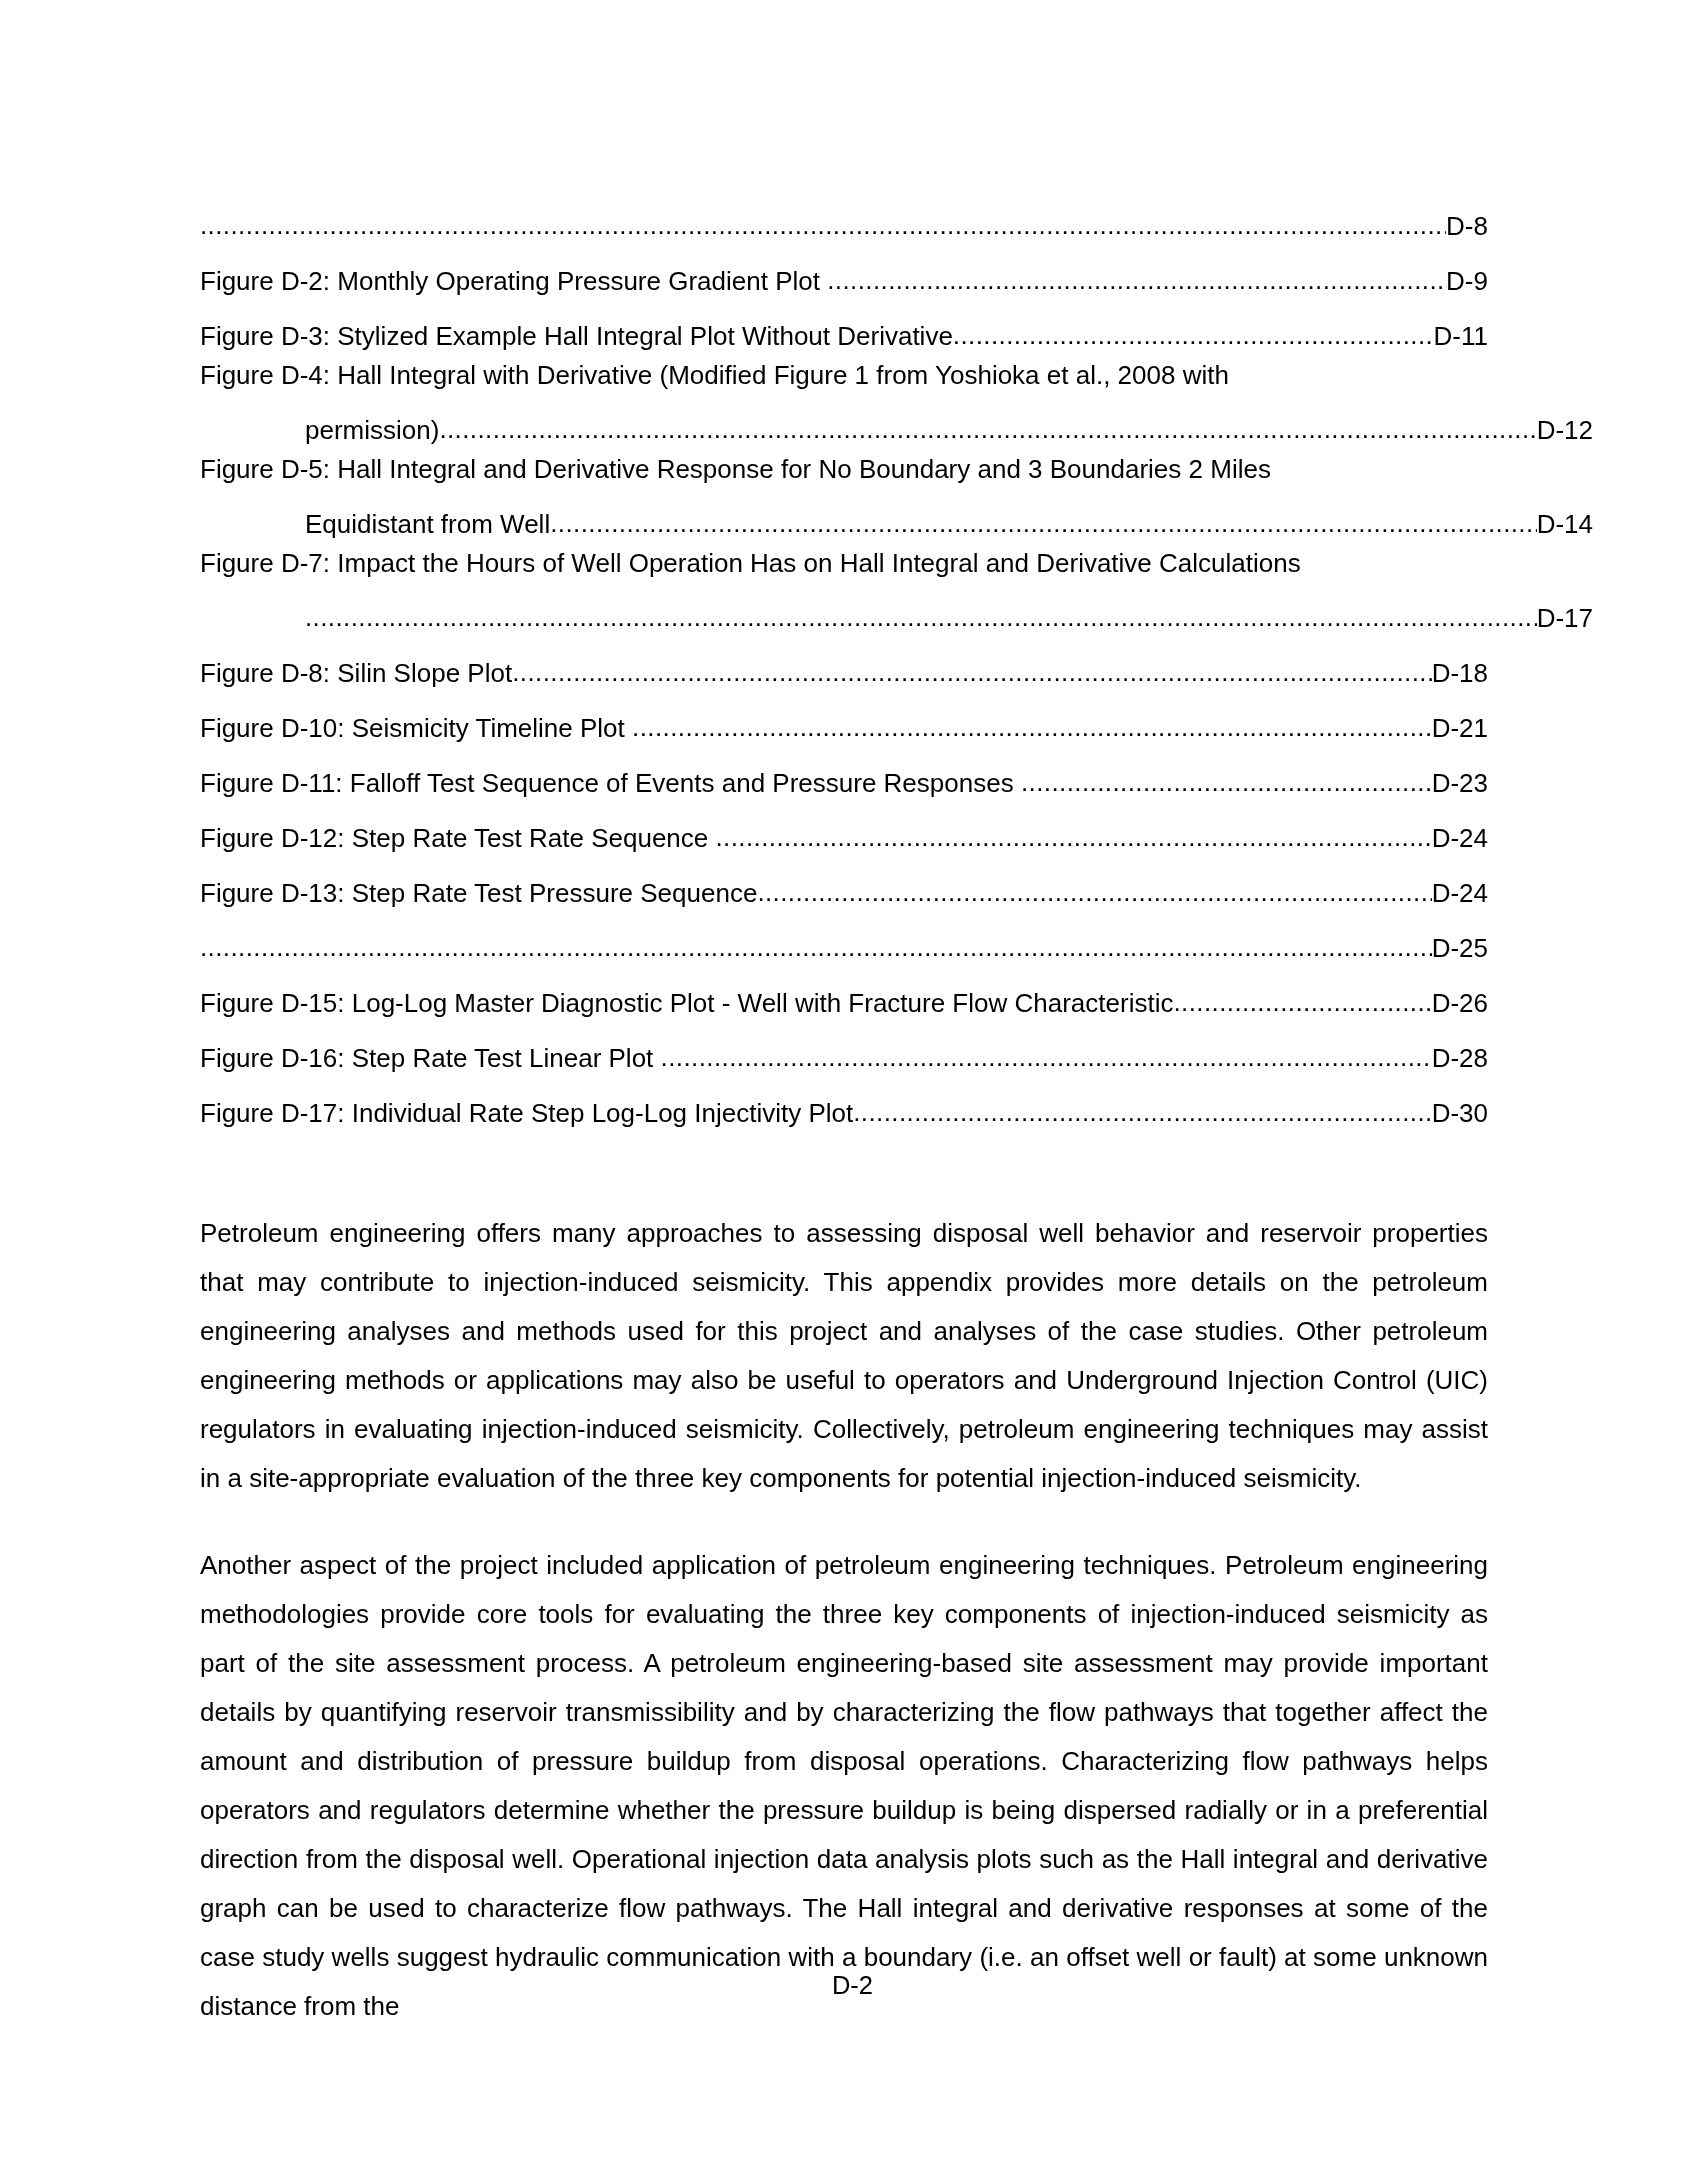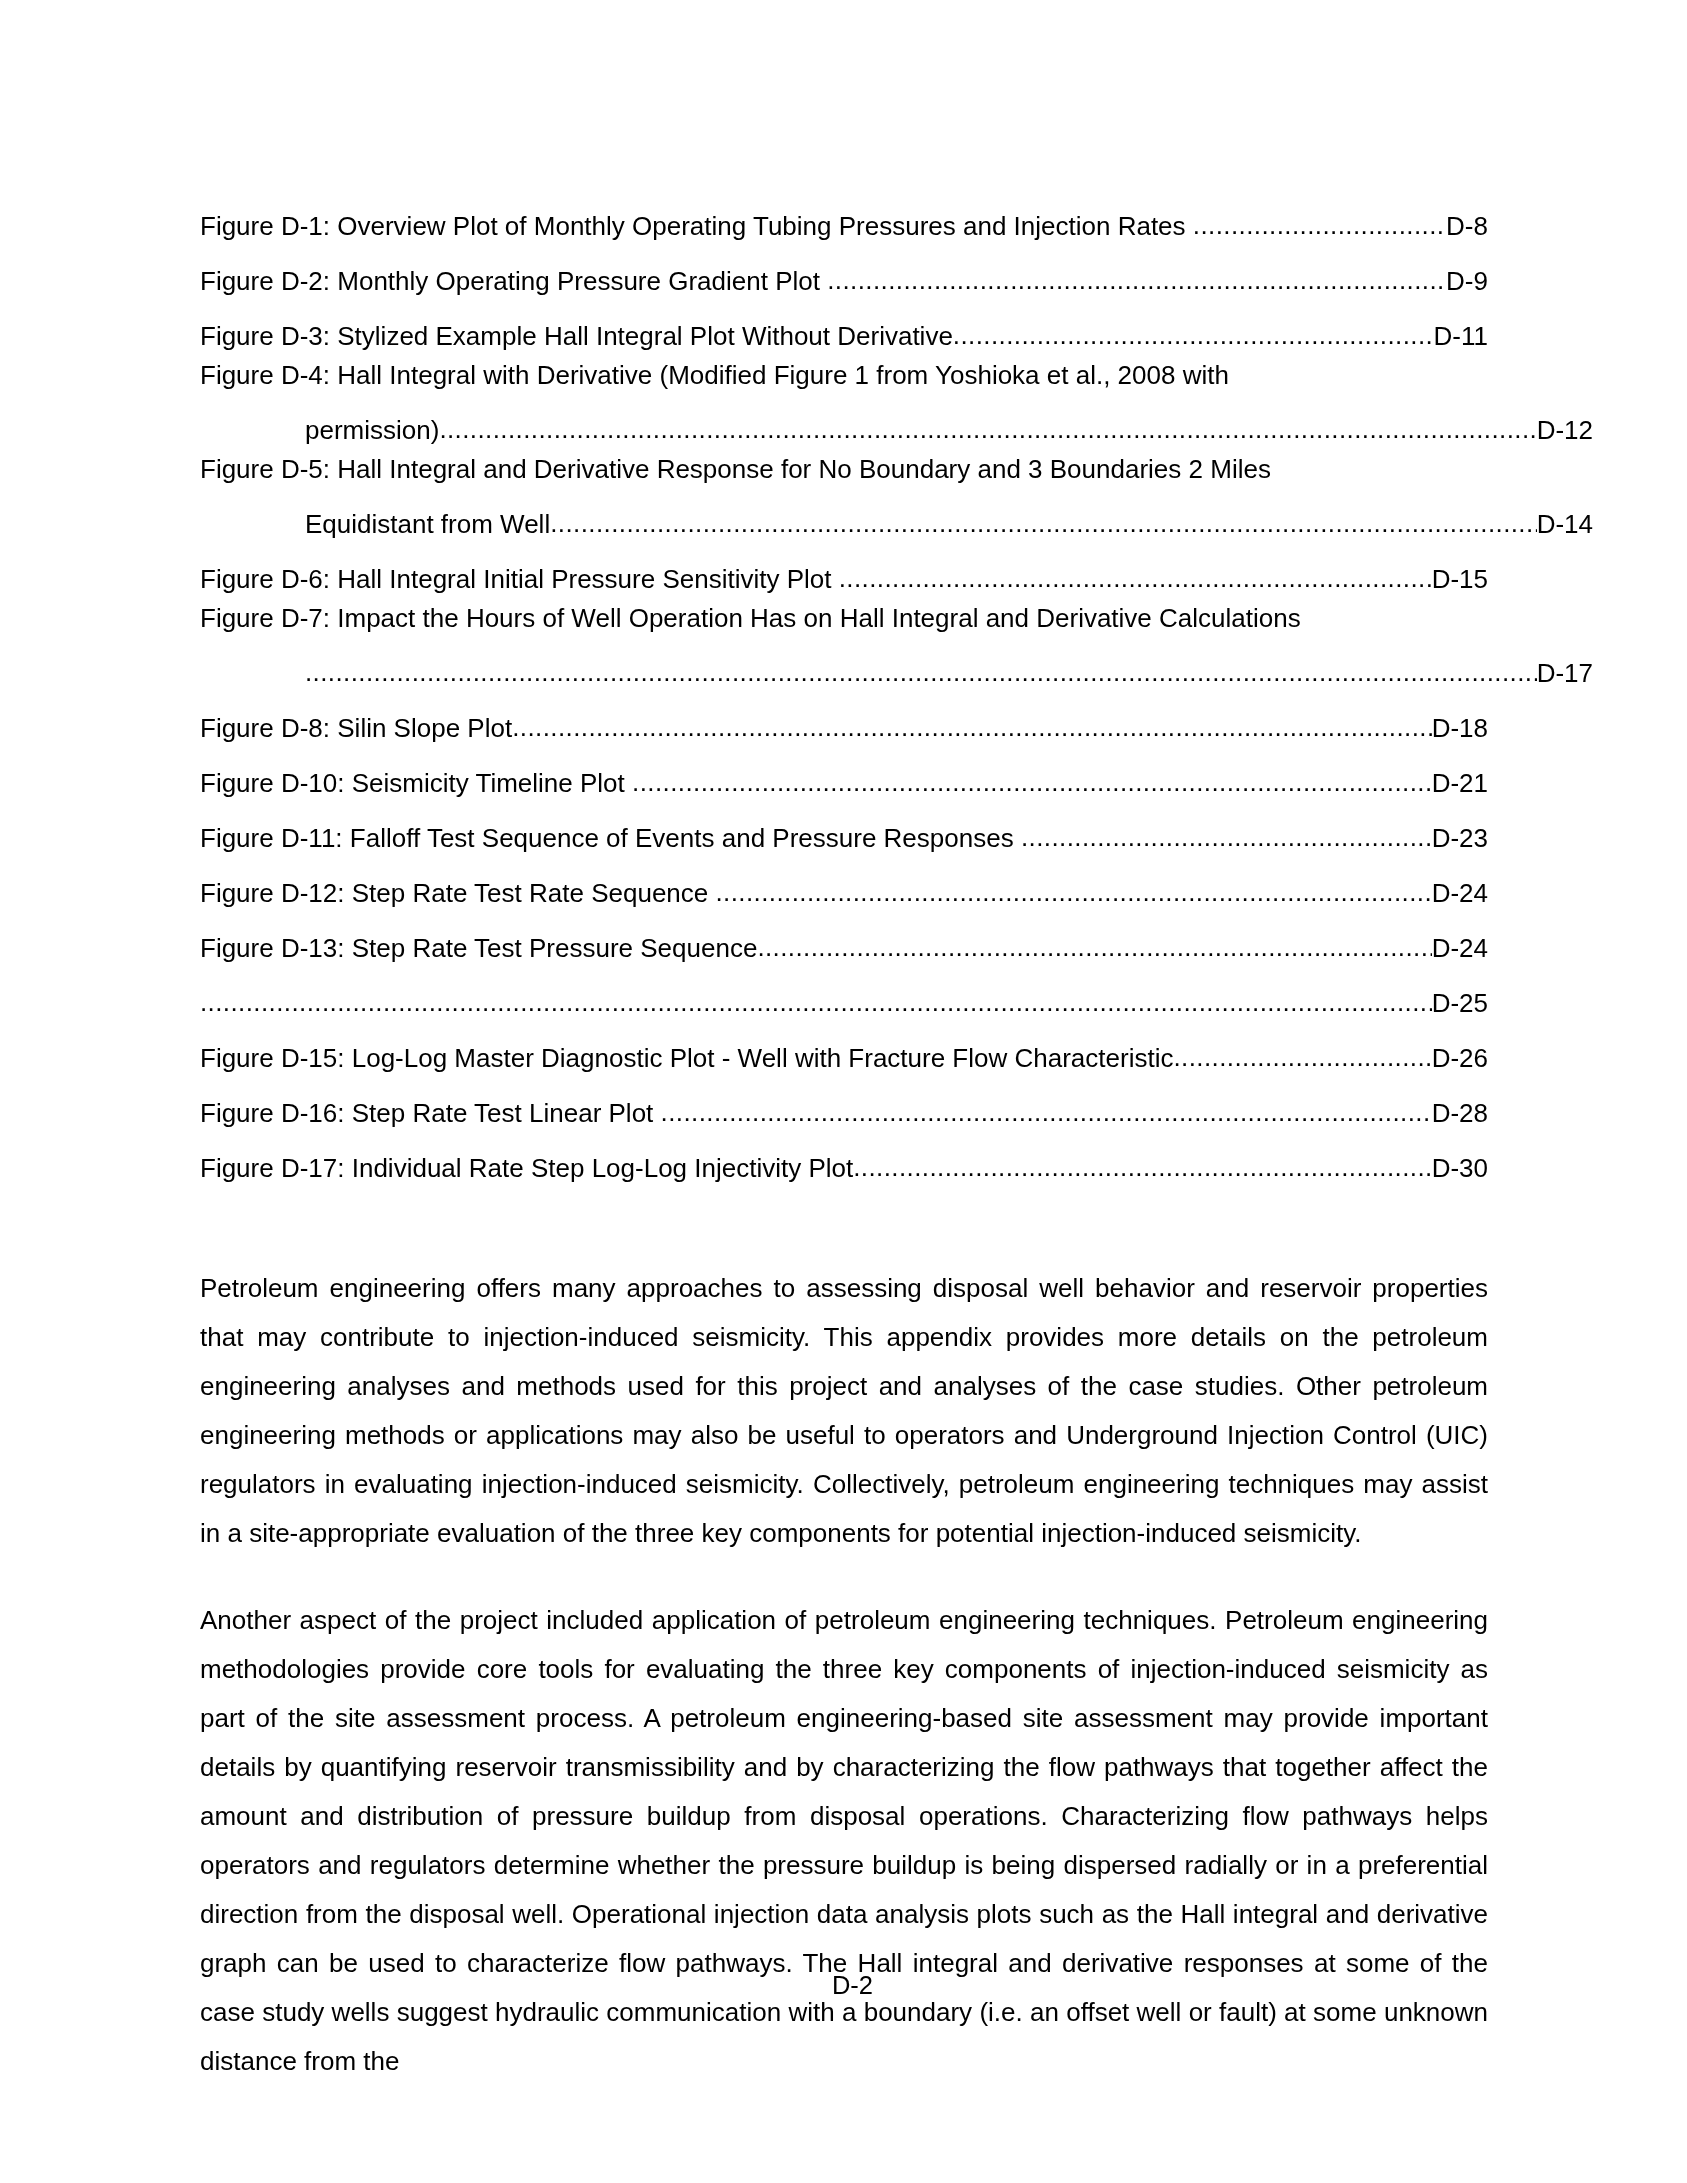--- a/index.html
+++ b/index.html
@@ -107,21 +107,20 @@
 </head>
 <body>
 
 <div class="page">
 
   <div class="content">
 
     <div class="toc" id="toc-root">
         <div class="toc-entry">
           <div class="toc-line">
-            <span class="toc-label">Figure D-1: Overview Plot of Monthly Operating Tubing Pressures and Injection Rates </span>
             <span class="toc-leader"></span>
             <span class="toc-page">D-8</span>
           </div>
         </div>
         <div class="toc-entry">
           <div class="toc-line">
             <span class="toc-label">Figure D-2: Monthly Operating Pressure Gradient Plot </span>
             <span class="toc-leader"></span>
             <span class="toc-page">D-9</span>
           </div>
@@ -144,27 +143,20 @@
           </div>
         </div>
         <div class="toc-entry">
           <div class="toc-line nolead">
             <span class="toc-label">Figure D-5: Hall Integral and Derivative Response for No Boundary and 3 Boundaries 2 Miles</span>
           </div>
           <div class="toc-line indented">
             <span class="toc-label">Equidistant from Well</span>
             <span class="toc-leader"></span>
             <span class="toc-page">D-14</span>
-          </div>
-        </div>
-        <div class="toc-entry">
-          <div class="toc-line">
-            <span class="toc-label">Figure D-6: Hall Integral Initial Pressure Sensitivity Plot </span>
-            <span class="toc-leader"></span>
-            <span class="toc-page">D-15</span>
           </div>
         </div>
         <div class="toc-entry">
           <div class="toc-line nolead">
             <span class="toc-label">Figure D-7: Impact the Hours of Well Operation Has on Hall Integral and Derivative Calculations</span>
           </div>
           <div class="toc-line indented">
             <span class="toc-label"></span>
             <span class="toc-leader"></span>
             <span class="toc-page">D-17</span>

